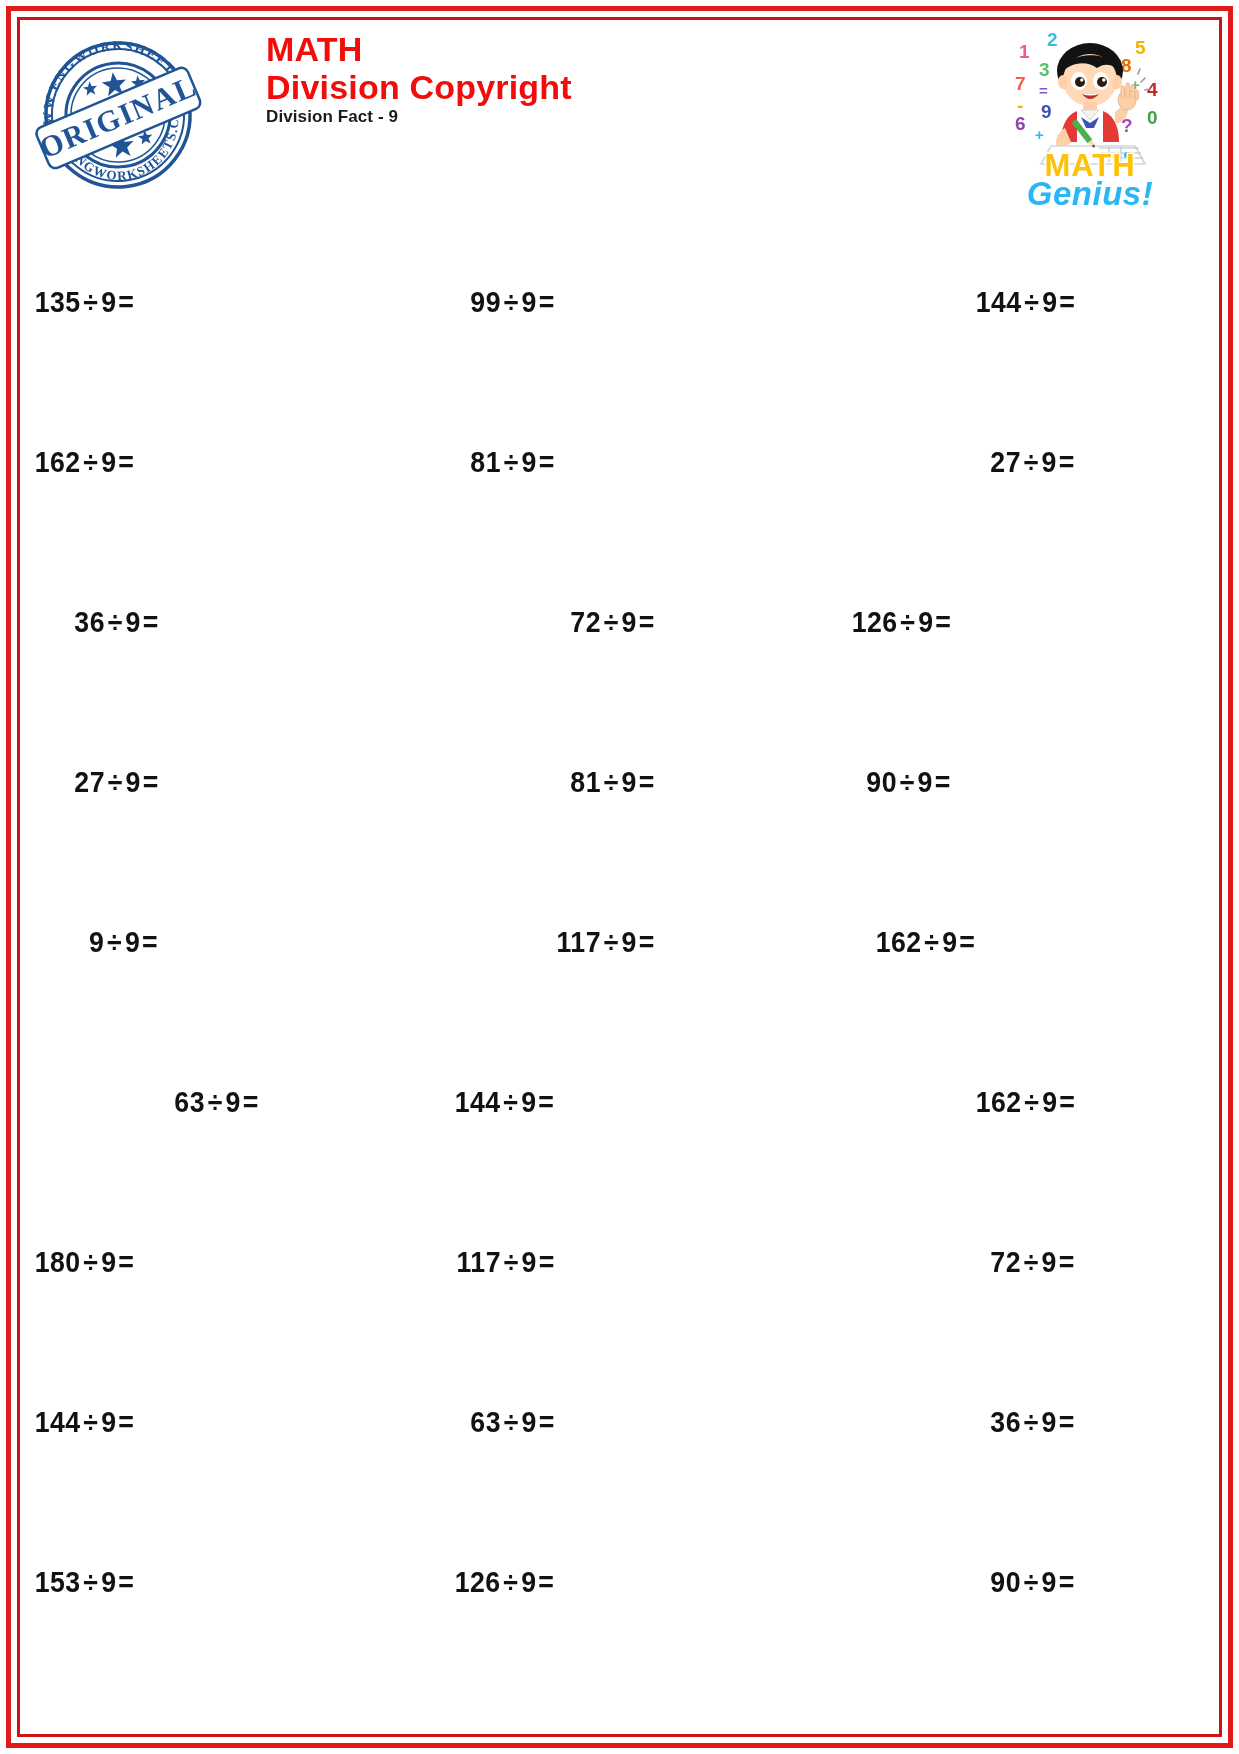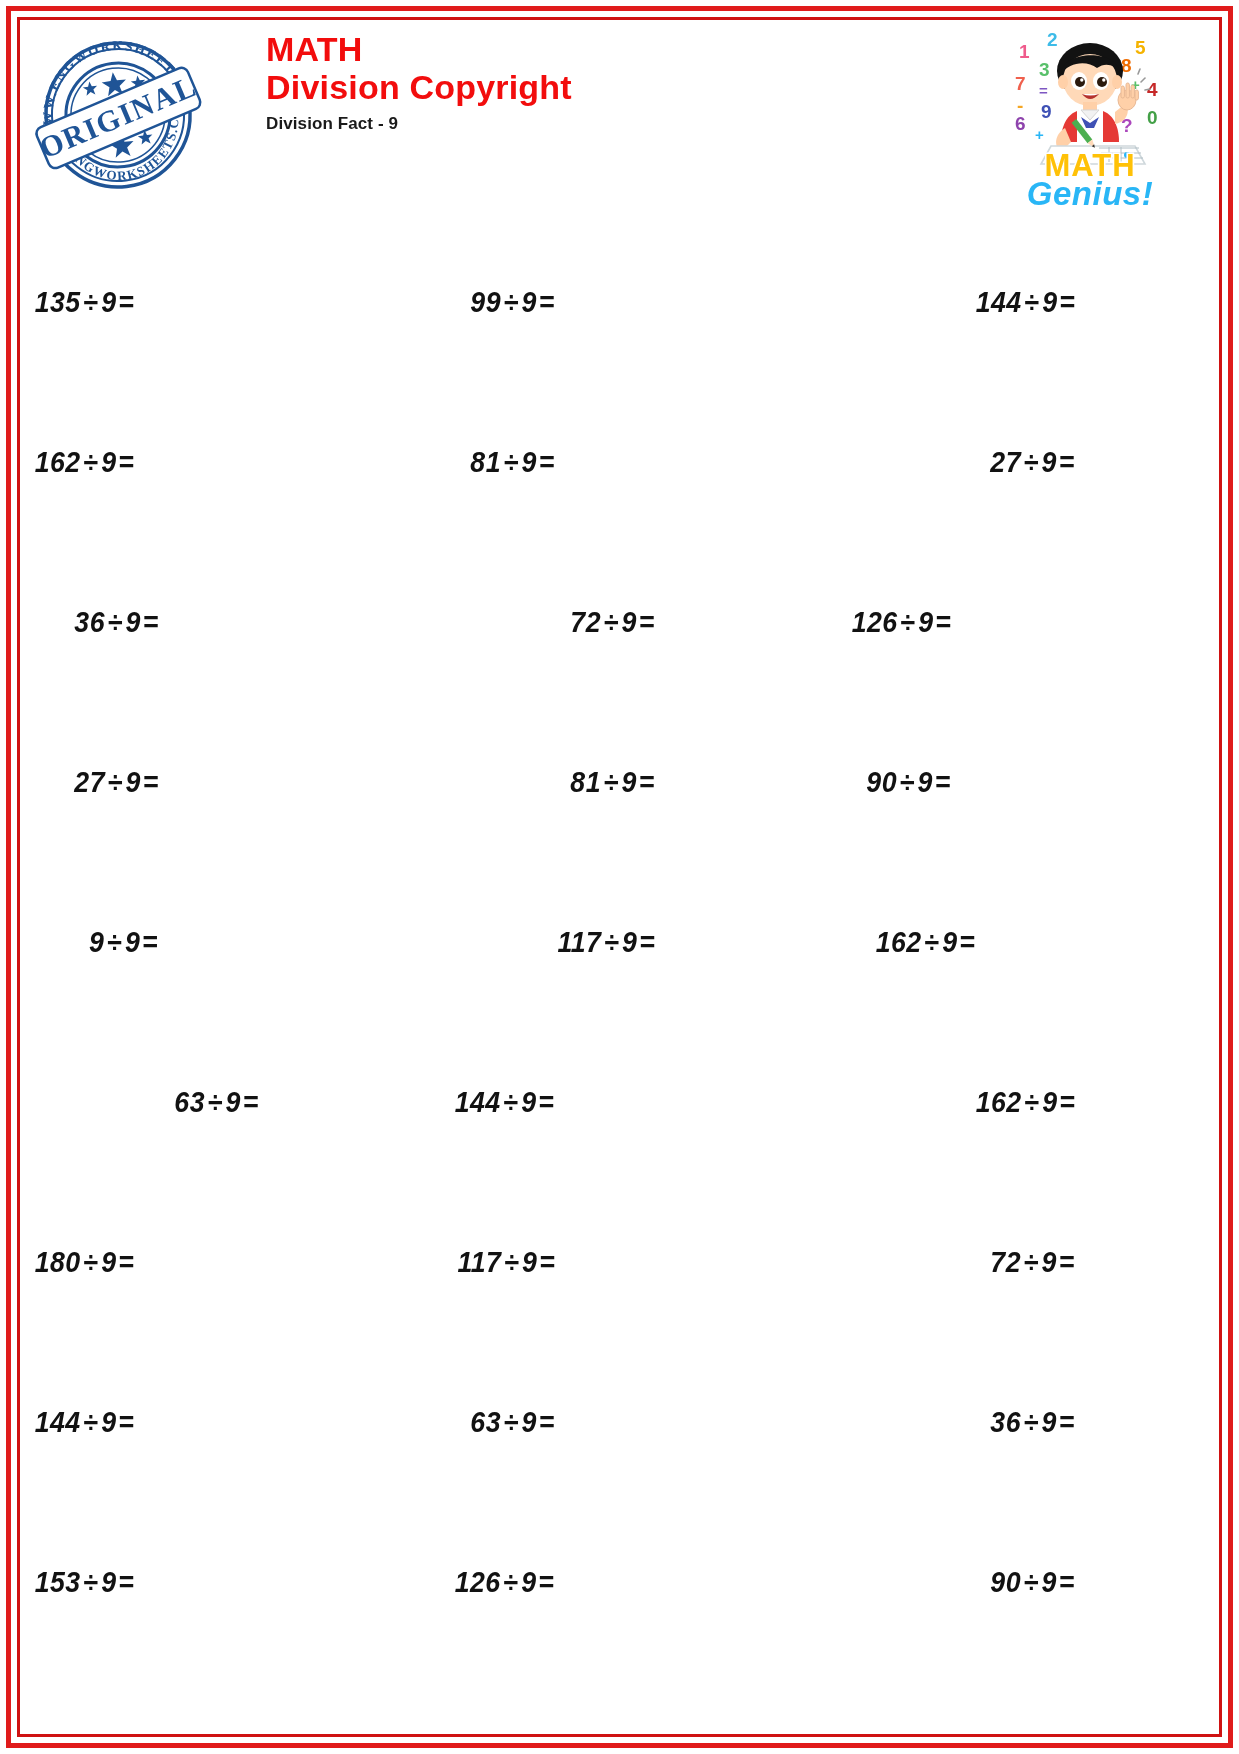--- a/index.html
+++ b/index.html
@@ -48,21 +48,21 @@
     color: #f20d0d; line-height: 1.12;
     letter-spacing: .2px;
   }
   .title-sub {
     font-size: 34px; font-weight: bold;
     color: #f20d0d; line-height: 1.15;
     letter-spacing: .2px;
   }
   .title-fact {
     font-size: 17px; font-weight: bold;
-    color: #1a1a1a; margin-top: 7px;
+    color: #1a1a1a; 
     letter-spacing: .1px;
   }
 
   .genius-logo {
     position: absolute;
     right: 28px; top: 0px;
     width: 190px; height: 186px;
   }
   .genius-logo svg { width: 100%; height: 100%; display: block; }
 
@@ -72,21 +72,20 @@
     left: 26px; top: 222px;
     width: 1187px; height: 1440px;
     display: grid;
     grid-template-columns: 1fr 1fr 1fr;
     grid-auto-rows: 1fr;
   }
   .cell {
     display: flex;
     align-items: center;
     justify-content: flex-end;
-    font-style: italic;
   }
   .problem {
     font-family: "Liberation Sans", sans-serif;
     font-size: 29px;
     font-weight: bold;
     color: #121212;
     white-space: nowrap;
     letter-spacing: .5px;
     transform: scaleX(.92);
     transform-origin: right center;

